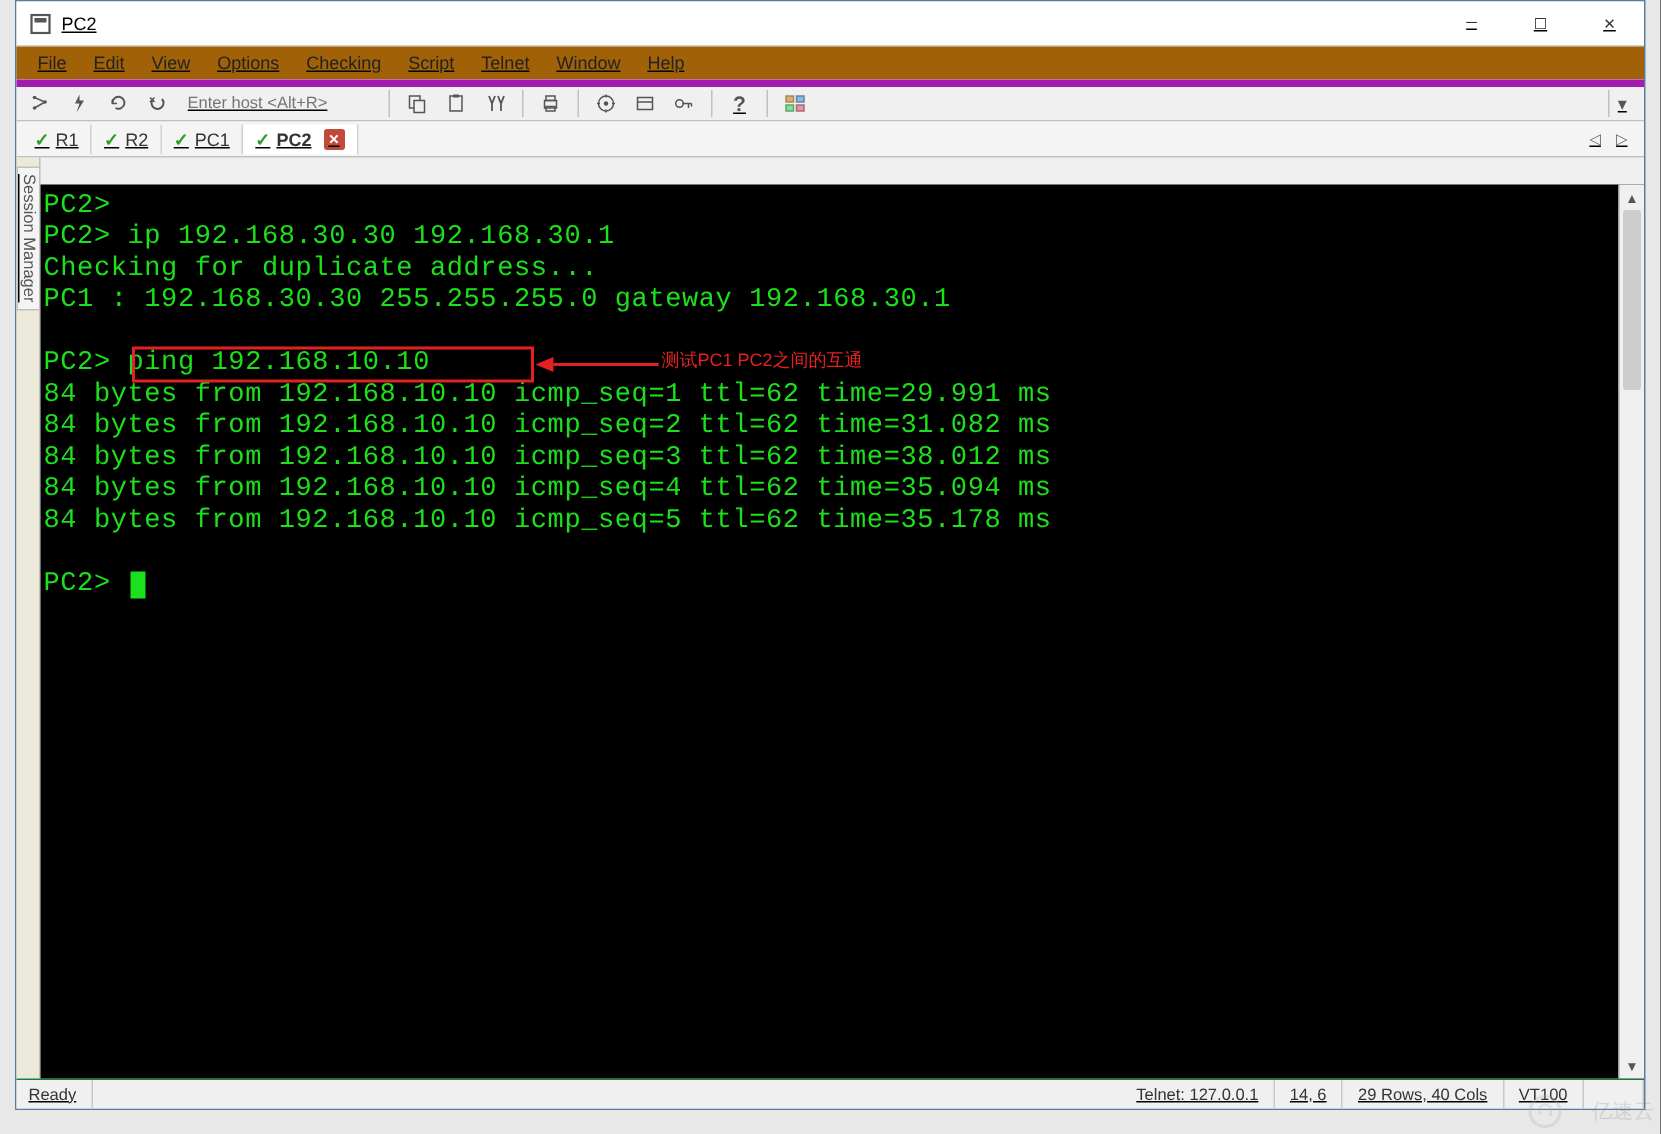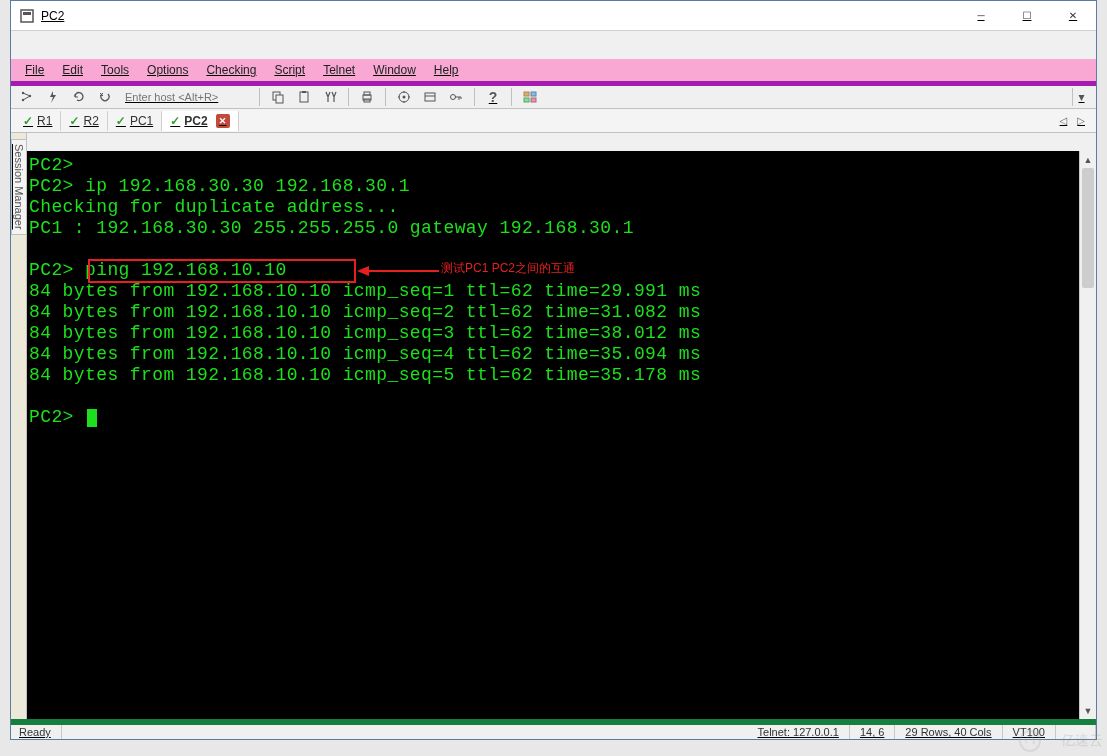--- a/index.html
+++ b/index.html
@@ -3,21 +3,21 @@
 <meta charset="utf-8">
 <style>
   * { box-sizing: border-box; margin: 0; padding: 0; }
   body { font-family: "Segoe UI", Tahoma, sans-serif; font-size: 12px; background: #e8e8e8; width: 1107px; height: 756px; overflow: hidden; position: relative; }
   .window { position: absolute; left: 10px; top: 0; width: 1087px; height: 740px; background: #f0f0f0; border: 1px solid #5a7ca0; display: flex; flex-direction: column; text-decoration: underline; }
   .titlebar { height: 30px; background: #fff; display: flex; align-items: center; padding: 0 0 0 8px; border-bottom: 1px solid #d0d0d0; }
   .titlebar .icon { width: 16px; height: 16px; margin-right: 6px; display:flex; align-items:center; justify-content:center; }
   .titlebar .title { flex: 1; font-size: 12px; }
   .winbtns { display: flex; height: 100%; }
   .winbtn { width: 46px; height: 100%; display: flex; align-items: center; justify-content: center; font-family: "Segoe UI Symbol", sans-serif; font-size: 10px; color: #333; }
-  .menubar { height: 22px; background: #f9a8d4; display: flex; align-items: center; padding: 0 6px; gap: 2px; margin-top: 28px; }
+  .menubar { height: 22px; background: #a16207; display: flex; align-items: center; padding: 0 6px; gap: 2px; }
   .menuitem { padding: 2px 8px; font-size: 12px; color: #222; }
   .toolbar { height: 28px; background: #f0f0f0; border-top: 5px solid #a21caf; border-bottom: 1px solid #c0c0c0; display: flex; align-items: center; padding: 0 6px; gap: 6px; }
   .tbtn { width: 20px; height: 20px; display: flex; align-items: center; justify-content: center; color: #555; }
   .tsep { width: 1px; height: 18px; background: #c0c0c0; margin: 0 2px; }
   .hostinput { width: 130px; height: 20px; font-size: 11px; color: #888; padding: 0 4px; border: none; background: transparent; }
   .toolbar-dd { margin-left:auto; width:18px; height:18px; display:flex; align-items:center; justify-content:center; color:#555; border-left:1px solid #c0c0c0;}
   .tabbar { height: 24px; background: #f4f4f4; border-bottom: 1px solid #c0c0c0; display: flex; align-items: center; padding: 0 4px; }
   .tab { display: flex; align-items: center; gap: 4px; padding: 3px 8px; font-size: 12px; color: #333; border-right: 1px solid #d0d0d0; }
   .tab.active { background: #fff; font-weight: bold; }
   .check { color: #2e9e2e; font-size: 12px; font-weight: bold; }
@@ -31,21 +31,21 @@
   .terminal { position: absolute; inset: 0; padding: 4px 0 0 2px; font-family: "Courier New", monospace; font-size: 18px; line-height: 21px; color: #1ce01c; white-space: pre; letter-spacing: 0.4px; }
   .scrollbar-v { position: absolute; right: 0; top: 0; bottom: 0; width: 17px; background: #f0f0f0; border-left:1px solid #c8c8c8; display:flex; flex-direction:column;}
   .sb-btn{height:17px; display:flex; align-items:center; justify-content:center; font-size:9px; color:#555; background:#f0f0f0;}
   .sb-track{flex:1; background:#f0f0f0; position:relative;}
   .sb-thumb{position:absolute; left:2px; right:2px; top:0; height:120px; background:#cdcdcd; border-radius:2px;}
   .redbox { position: absolute; border: 2px solid #e62020; }
   .arrow-line { position:absolute; height:2px; background:#e62020; }
   .arrow-head { position:absolute; width:0; height:0; border-top:5px solid transparent; border-bottom:5px solid transparent; border-right:12px solid #e62020; }
   .annotation { position: absolute; color: #e62020; font-size: 12px; font-family: "Microsoft YaHei", sans-serif; }
   .cursor-block { display:inline-block; width:10px; height:18px; background:#1ce01c; vertical-align:text-bottom; margin-left:2px;}
-  .statusbar { height: 20px; background: #f0f0f0; border-top: 6px solid #15803d; display: flex; align-items: center; font-size: 11px; color: #333; }
+  .statusbar { height: 20px; background: #f0f0f0; border-top: 1px solid #15803d; display: flex; align-items: center; font-size: 11px; color: #333; }
   .sb-cell { padding: 0 10px; border-right: 1px solid #c8c8c8; height: 100%; display: flex; align-items: center; }
   .sb-cell.first { flex: 0 0 auto; padding-left:8px;}
   .sb-spacer{flex:1;}
   .watermark { position:absolute; right:4px; bottom:4px; opacity:0.25; font-size:14px; color:#888; display:flex; align-items:center; gap:20px; font-family:"Microsoft YaHei",sans-serif;}
   .watermark .wm-icon{width:22px;height:22px;border:2px solid #aaa;border-radius:50%;position:relative;display:flex;align-items:center;justify-content:center;}
 </style>
 </head>
 <body>
 
 <div class="window">
@@ -61,21 +61,21 @@
     <div class="winbtns">
       <div class="winbtn">─</div>
       <div class="winbtn">☐</div>
       <div class="winbtn close">✕</div>
     </div>
   </div>
 
   <div class="menubar">
     <span class="menuitem">File</span>
     <span class="menuitem">Edit</span>
-    <span class="menuitem">Tools</span>
+    <span class="menuitem">View</span>
     <span class="menuitem">Options</span>
     <span class="menuitem">Checking</span>
     <span class="menuitem">Script</span>
     <span class="menuitem">Telnet</span>
     <span class="menuitem">Window</span>
     <span class="menuitem">Help</span>
   </div>
 
   <div class="toolbar">
     <div class="tbtn">

